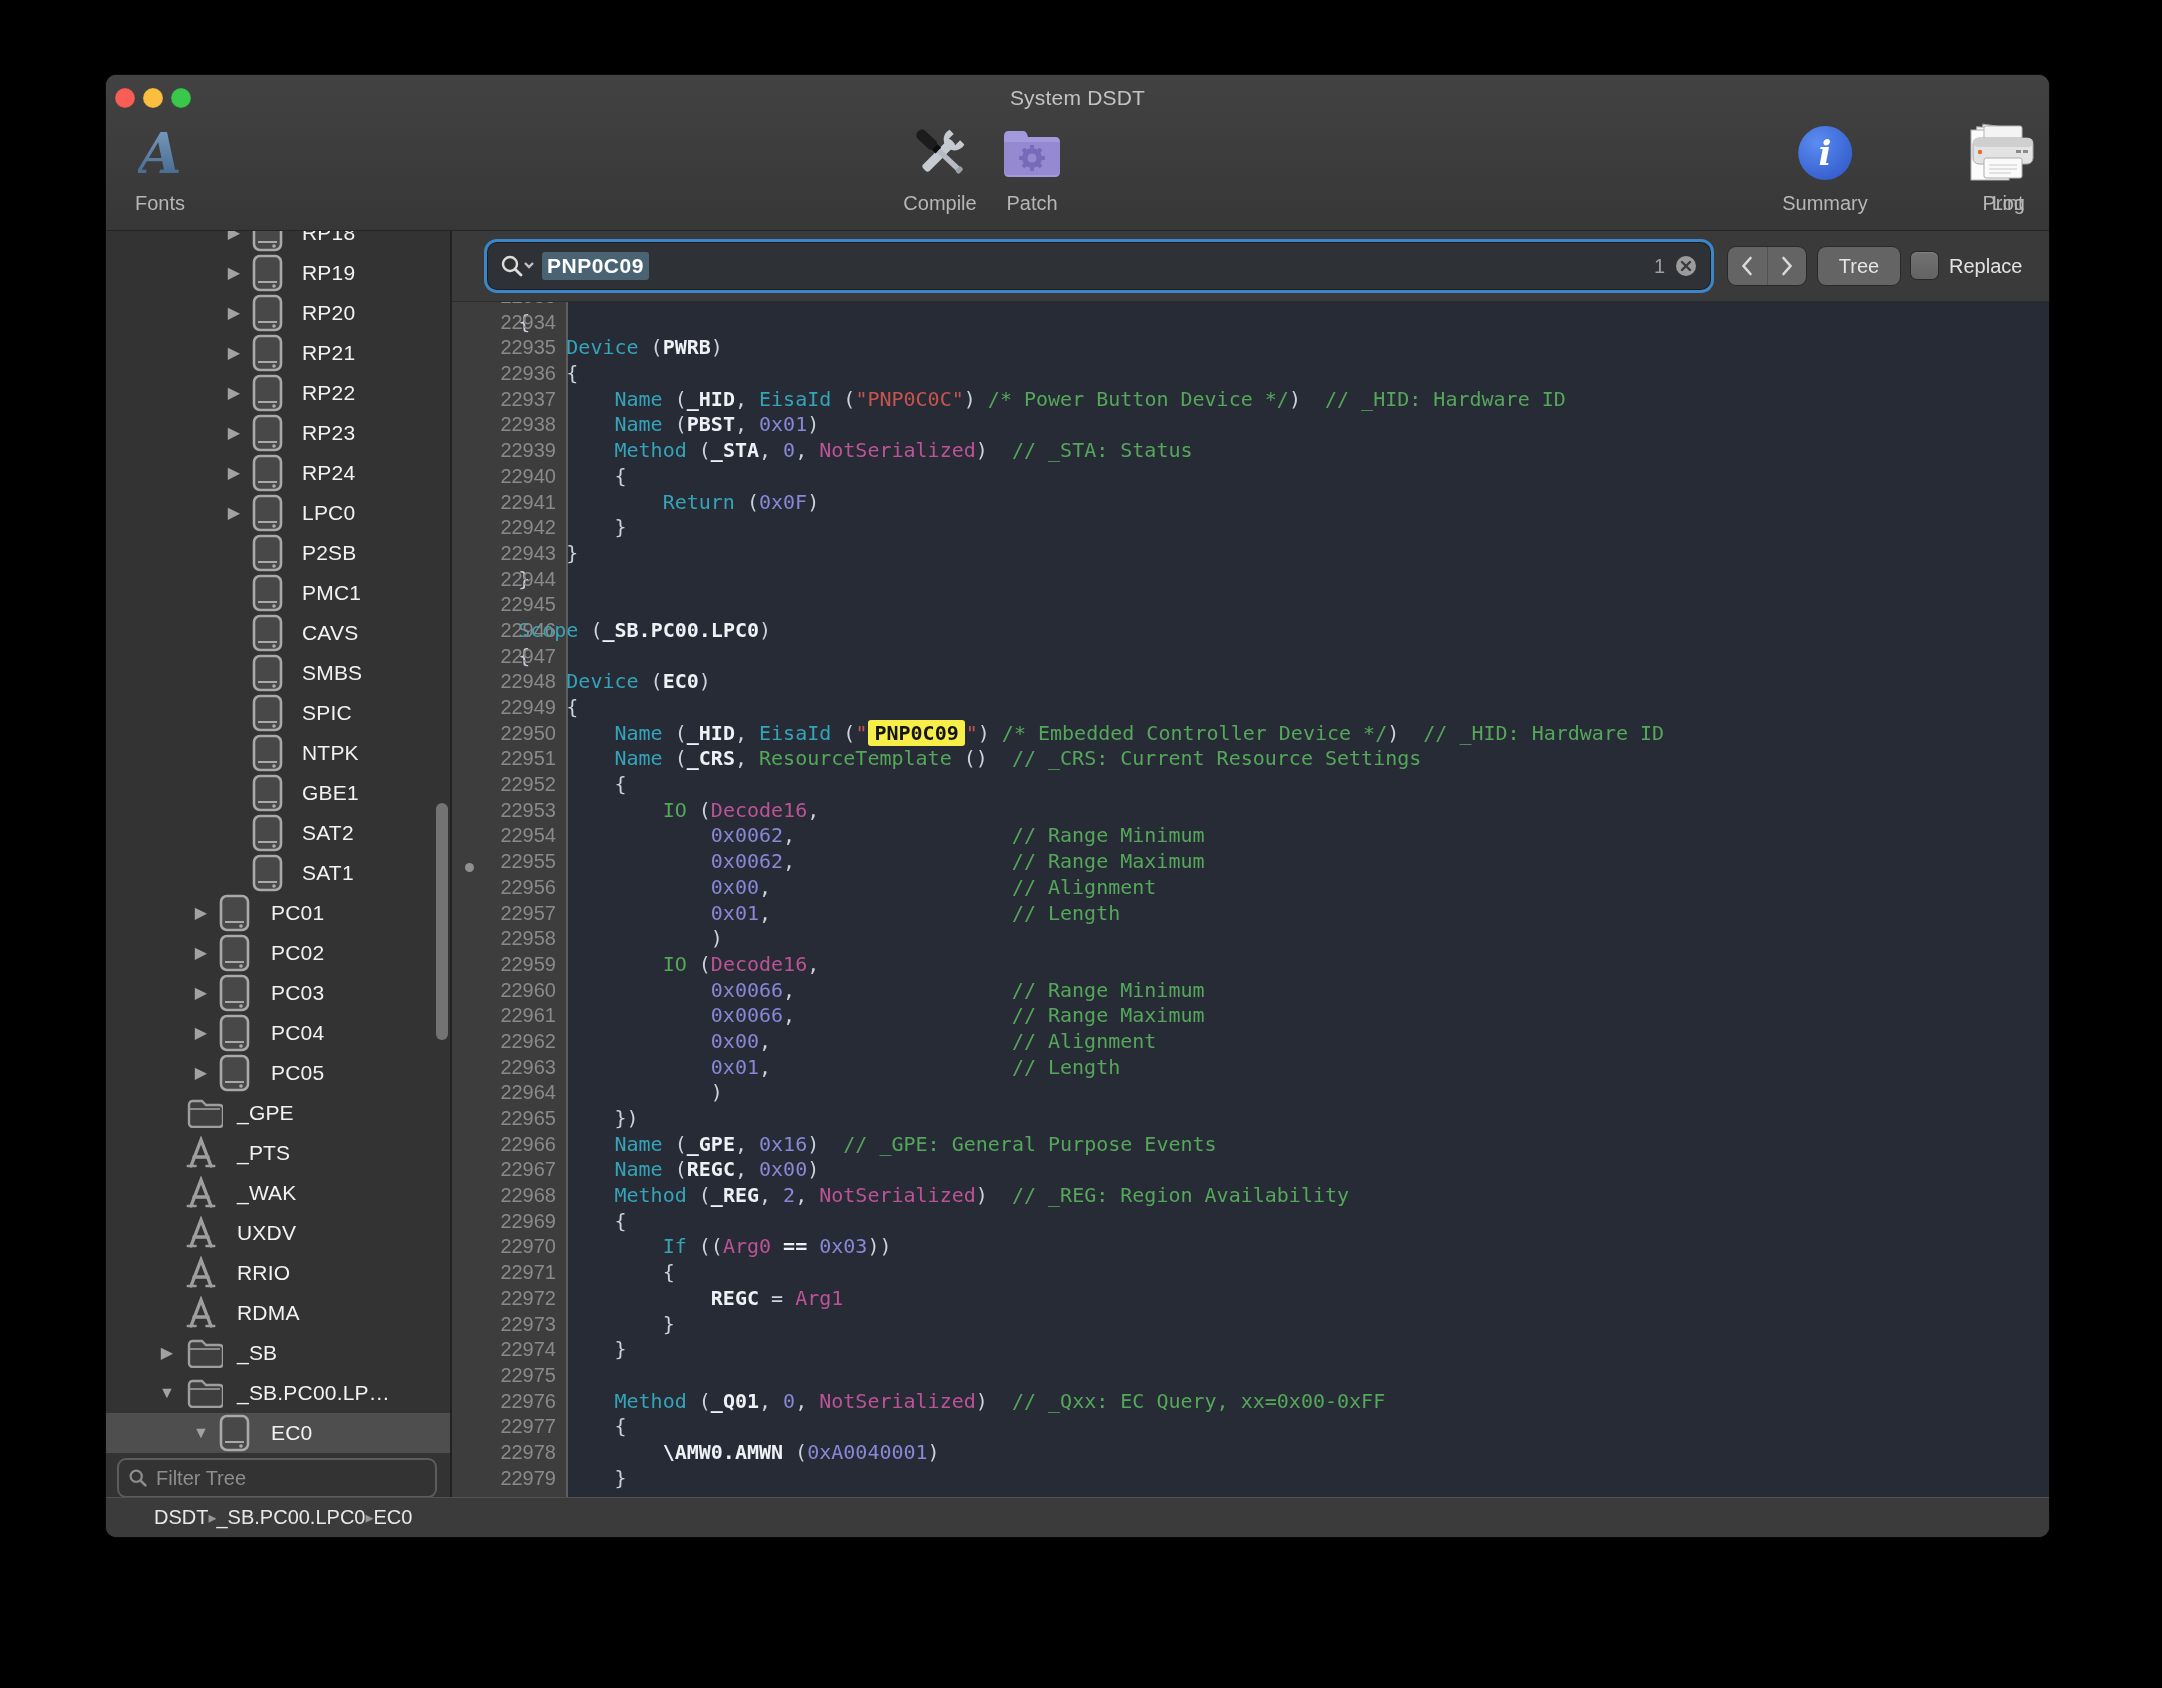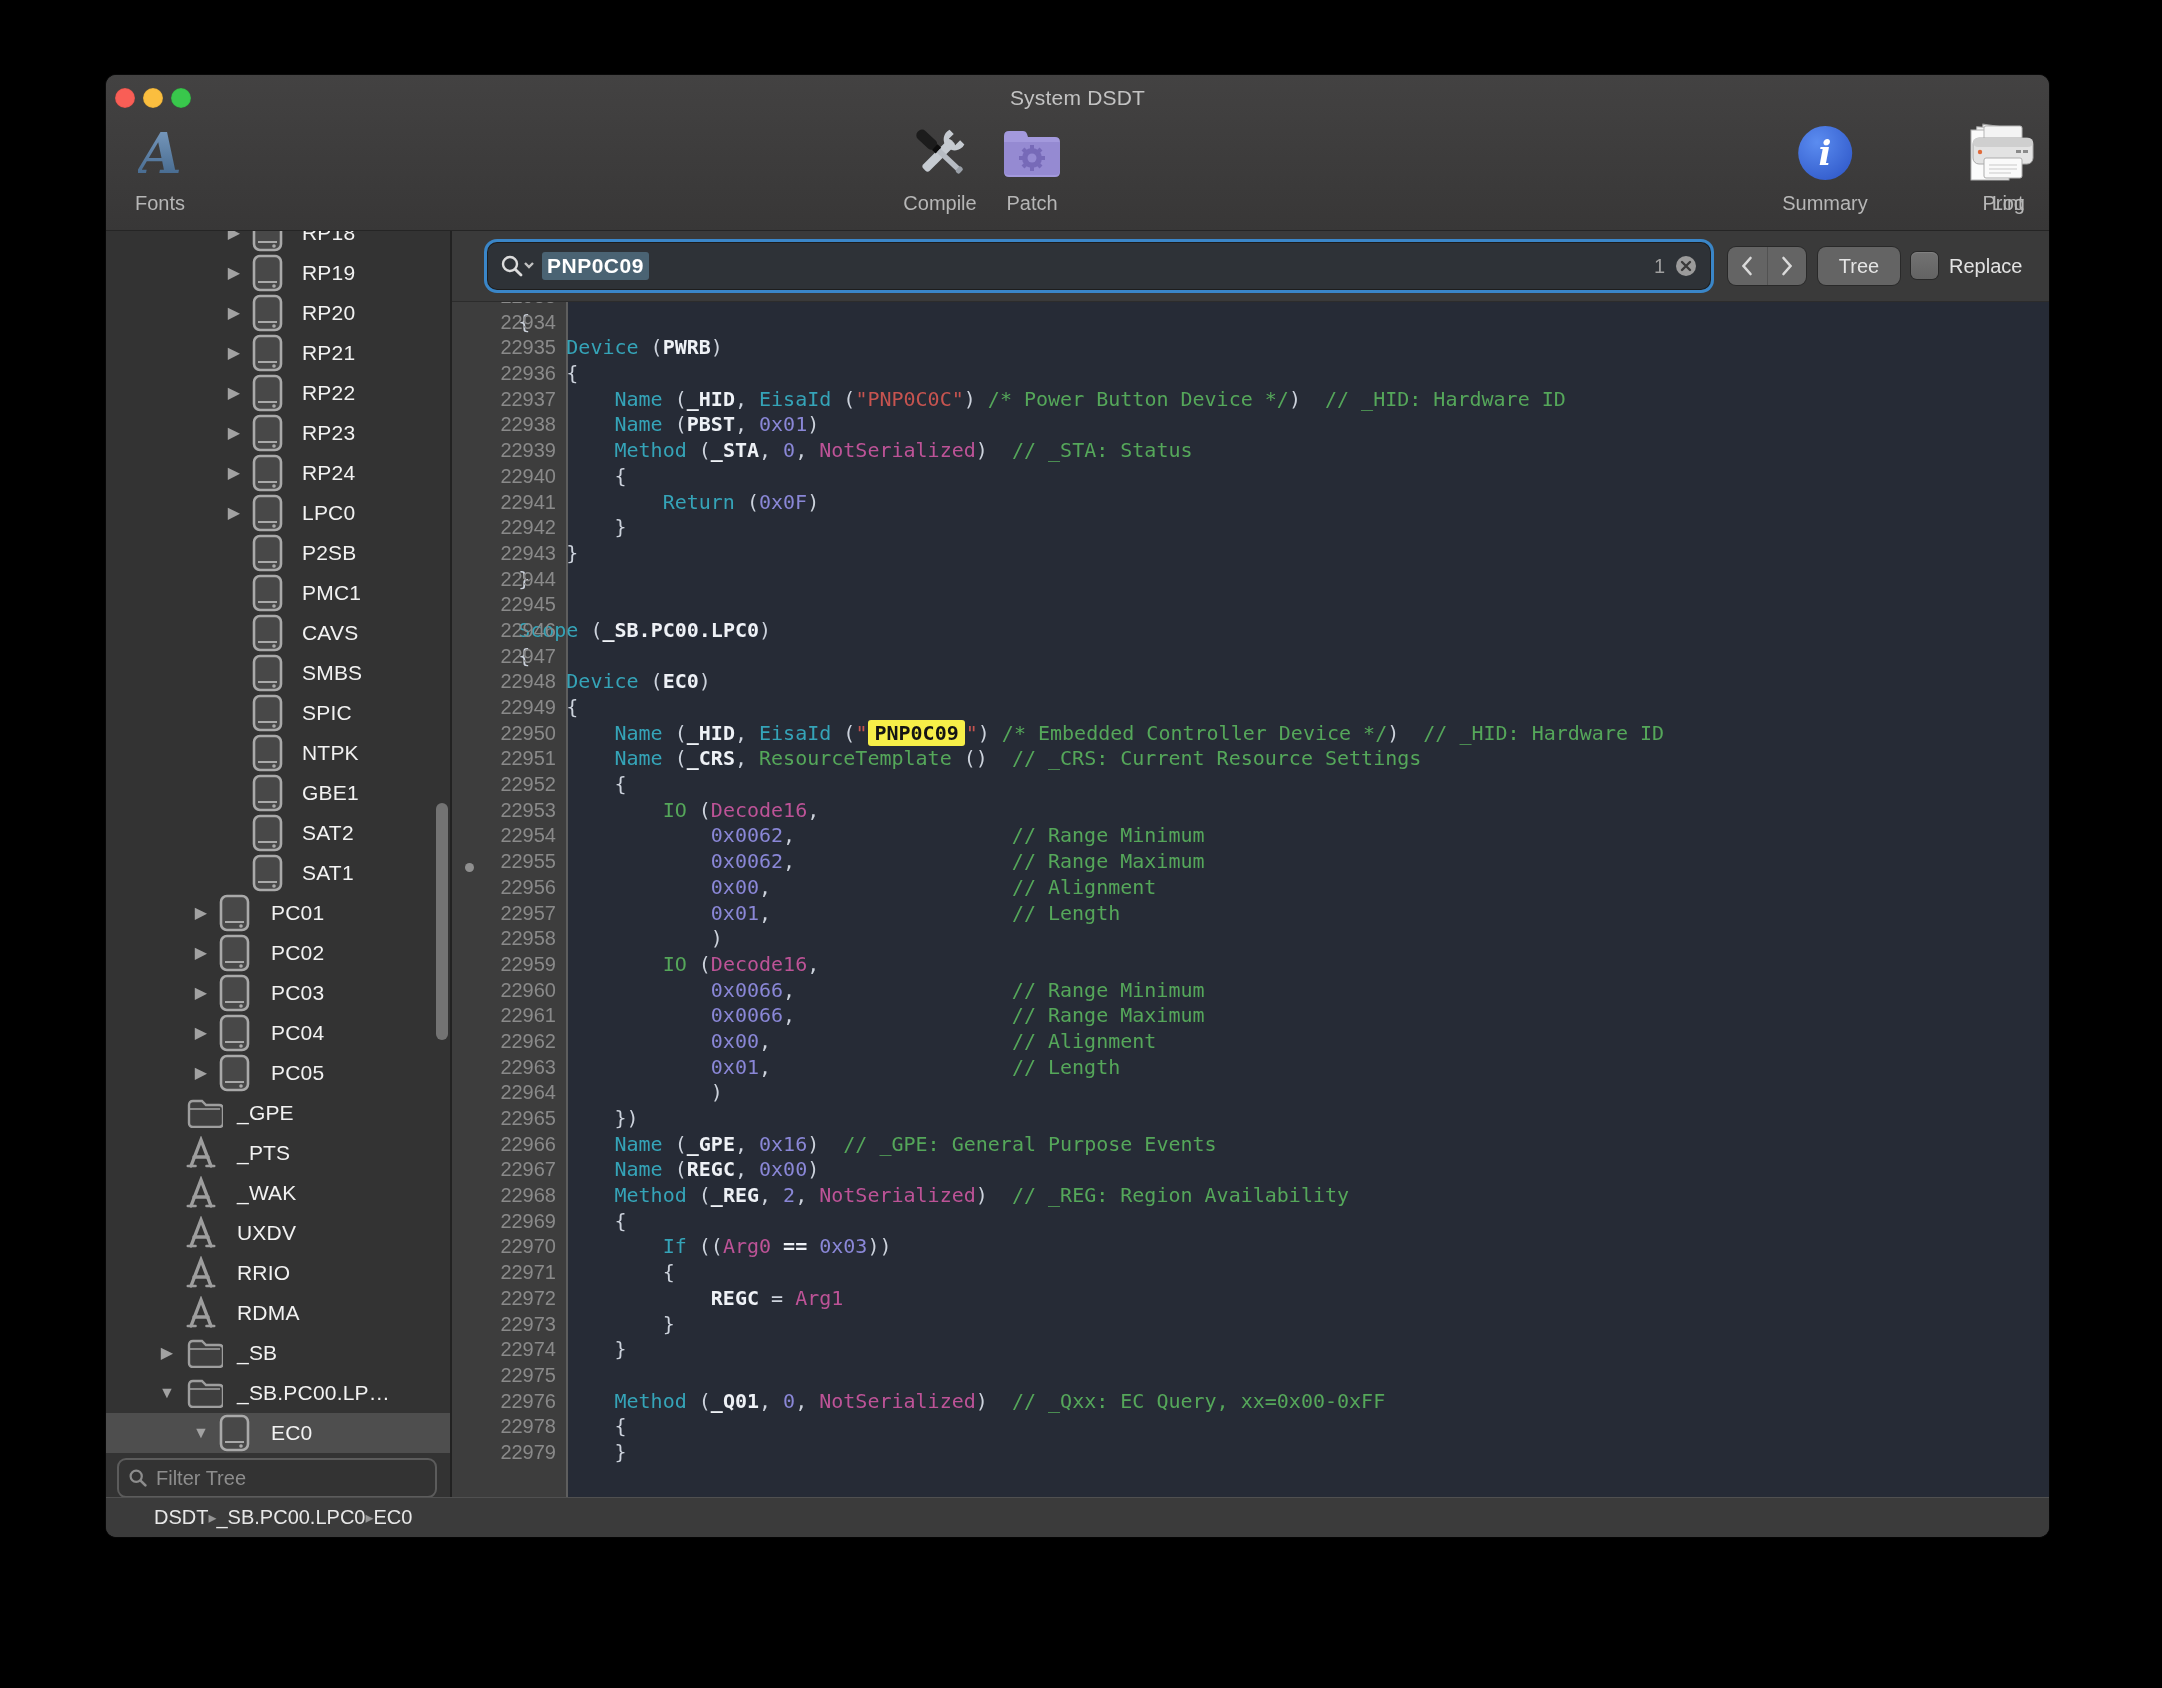--- a/index.html
+++ b/index.html
@@ -722,20 +722,24 @@
             </div>
             <div class="cline">
               <div class="gut">22975</div>
               <div class="ctext"><span class="pl">            </span><span class="kw">Method</span><span class="pl"> (</span><span class="id">_Q01</span><span class="pl">, </span><span class="num">0</span><span class="pl">, </span><span class="arg">NotSerialized</span><span class="pl">)  </span><span class="com">// _Qxx: EC Query, xx=0x00-0xFF</span></div>
             </div>
             <div class="cline">
               <div class="gut">22976</div>
               <div class="ctext"><span class="pl">            {</span></div>
             </div>
             <div class="cline">
+              <div class="gut">22977</div>
+              <div class="ctext"><span class="pl">                </span><span class="id">\AMW0.AMWN</span><span class="pl"> (</span><span class="num">0xA0040001</span><span class="pl">)</span></div>
+            </div>
+            <div class="cline">
               <div class="gut">22978</div>
               <div class="ctext"><span class="pl">            }</span></div>
             </div>
             <div class="cline">
               <div class="gut">22979</div>
               <div class="ctext"></div>
             </div>
           </div>
         <div class="split-dot"></div>
       </div>

